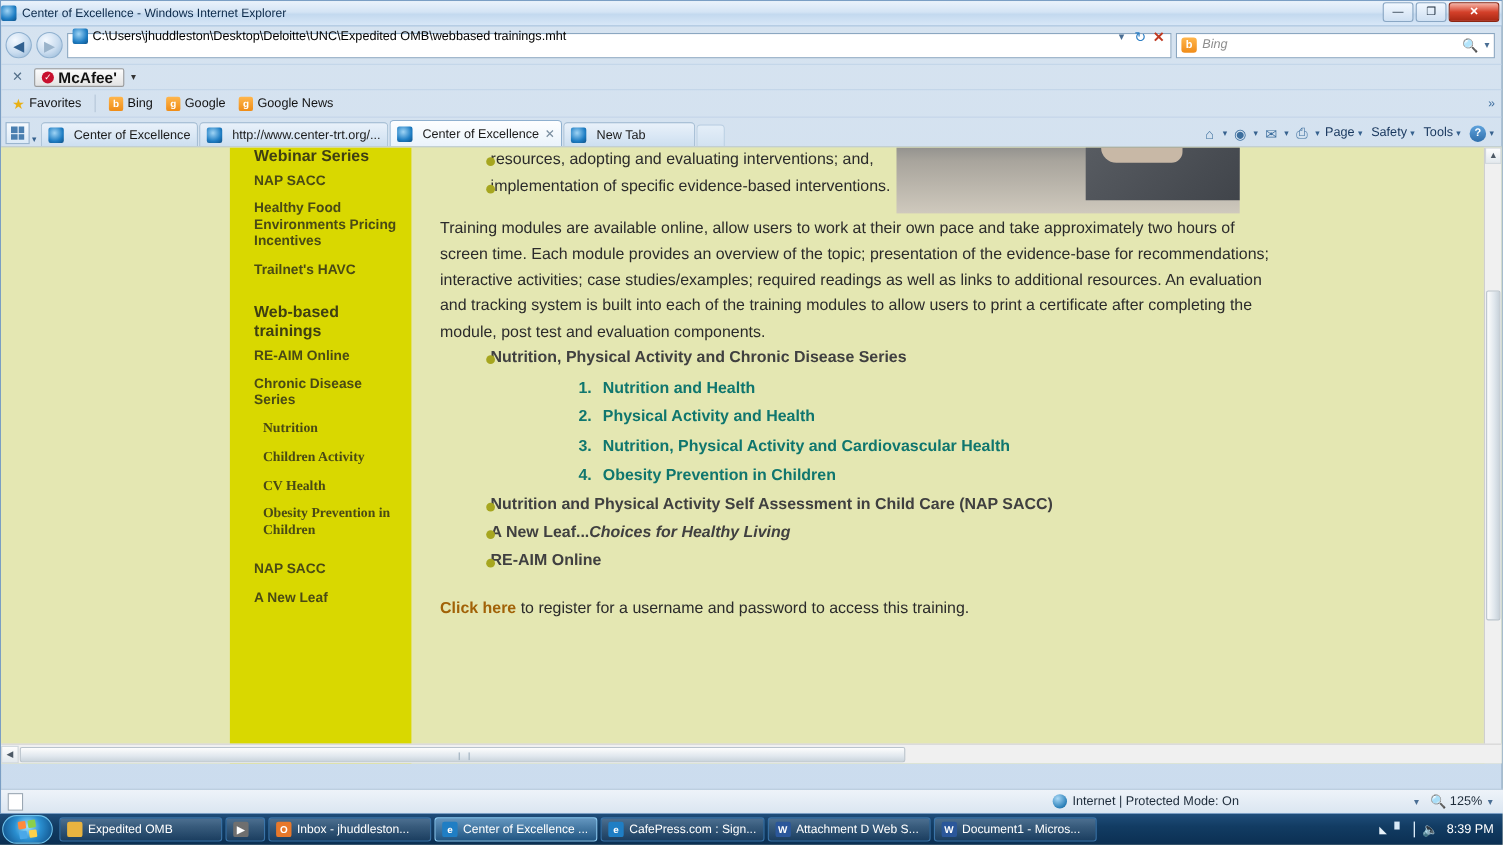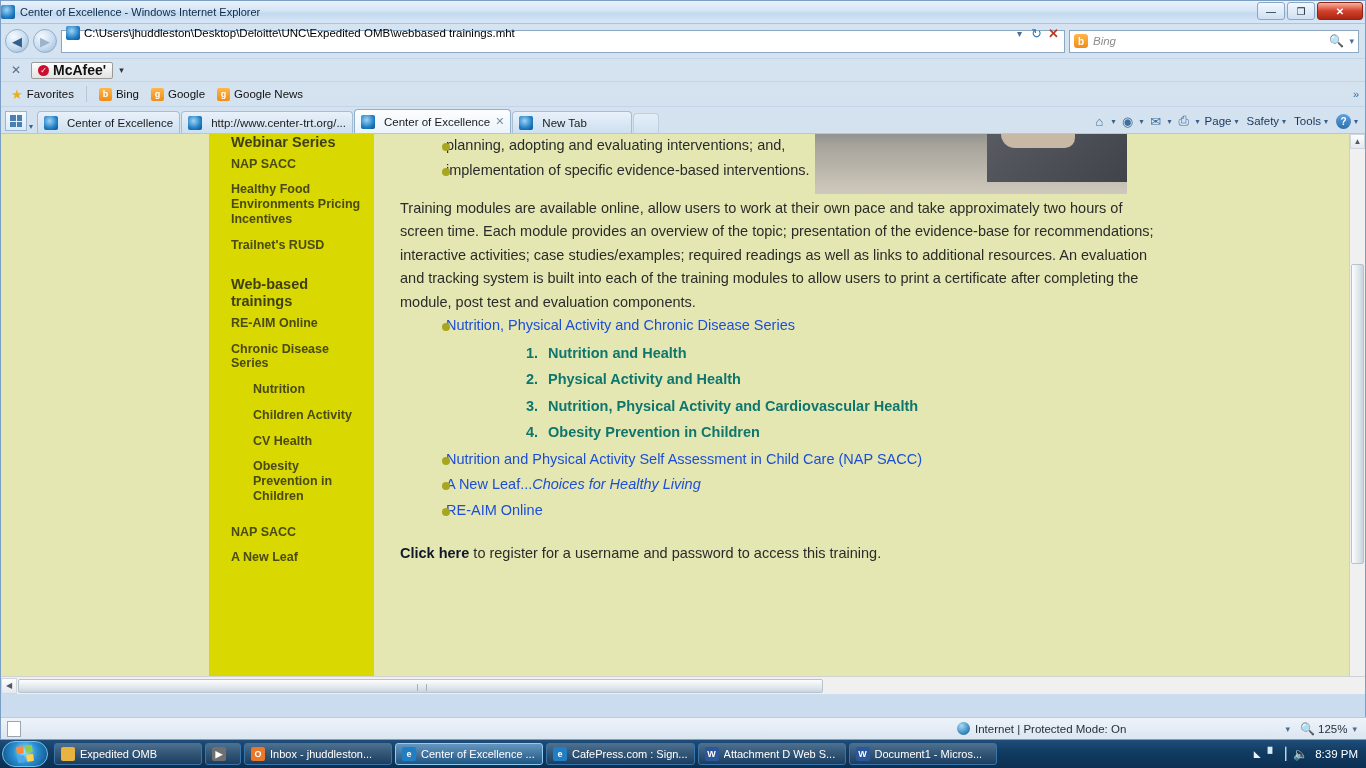--- a/index.html
+++ b/index.html
@@ -326,21 +326,21 @@
   }
   .nav-h.second { margin-top: 24px; }
   .nav-link {
     font-size: 12.5px;
     font-weight: bold;
     color: #4a4a14;
     line-height: 1.18;
     margin: 0 0 11px 0;
     cursor: pointer;
   }
-  .nav-link.sub { margin-left: 22px; }
+  .nav-link.sub { margin-left: 8px; font-family: Liberation Serif, serif; }
   .nav-gap { height: 10px; }
 
   
   .article {
     position: absolute;
     left: 399px; top: 0;
     width: 760px;
     color: #2b2b2b;
     font-size: 14.5px;
     line-height: 1.62;
@@ -375,31 +375,31 @@
   }
   ul.bul > li:before {
     content: "";
     position: absolute;
     left: 42px; top: 9px;
     width: 8px; height: 8px;
     border-radius: 50%;
     background: #a6a61f;
   }
   .para { margin: 14px 0 0 0; }
-  .link-list { color: #1d4ed8; font-weight: normal; }
+  .link-list { color: #404040; font-weight: bold; }
   ol.numbered {
     margin: 4px 0 2px 0;
     padding-left: 96px;
     color: #0f766e;
     font-weight: bold;
   }
   ol.numbered li { margin-bottom: 3px; padding-left: 6px; }
   .italic-part { font-style: italic; }
   .register-line { margin-top: 20px; color: #2b2b2b; }
-  .register-line a { color: #0f172a; font-weight: bold; text-decoration: none; }
+  .register-line a { color: #a16207; font-weight: bold; text-decoration: none; }
 
   
   .vscroll {
     position: absolute;
     right: 0; top: 0;
     width: 15px; bottom: 0;
     background: #f0f0f0;
     border-left: 1px solid #cfcfcf;
   }
   .vscroll .arrow {
@@ -678,21 +678,21 @@
     </div>
   </div>
 
   <div class="viewport">
     <div class="page">
 
       <div class="leftnav">
         <div class="nav-h">Webinar Series</div>
         <div class="nav-link">NAP SACC</div>
         <div class="nav-link">Healthy Food Environments Pricing Incentives</div>
-        <div class="nav-link">Trailnet's RUSD</div>
+        <div class="nav-link">Trailnet's HAVC</div>
 
         <div class="nav-h second">Web-based trainings</div>
         <div class="nav-link">RE-AIM Online</div>
         <div class="nav-link">Chronic Disease Series</div>
         <div class="nav-link sub">Nutrition</div>
         <div class="nav-link sub">Children Activity</div>
         <div class="nav-link sub">CV Health</div>
         <div class="nav-link sub">Obesity Prevention in Children</div>
         <div class="nav-gap"></div>
         <div class="nav-link">NAP SACC</div>
@@ -700,21 +700,21 @@
       </div>
 
       <div class="article">
         <div class="photo">
 
           <span class="arm"></span>
           <span class="hand"></span>
         </div>
 
         <ul class="bul">
-          <li>planning, adopting and evaluating interventions; and,</li>
+          <li>resources, adopting and evaluating interventions; and,</li>
           <li>implementation of specific evidence-based interventions.</li>
         </ul>
 
         <p class="para">Training modules are available online, allow users to work at their own pace and take approximately two hours of screen time. Each module provides an overview of the topic; presentation of the evidence-base for recommendations; interactive activities; case studies/examples; required readings as well as links to additional resources. An evaluation and tracking system is built into each of the training modules to allow users to print a certificate after completing the module, post test and evaluation components.</p>
 
         <ul class="bul">
           <li>
             <span class="link-list">Nutrition, Physical Activity and Chronic Disease Series</span>
             <ol class="numbered">
               <li><span>Nutrition and Health</span></li>

